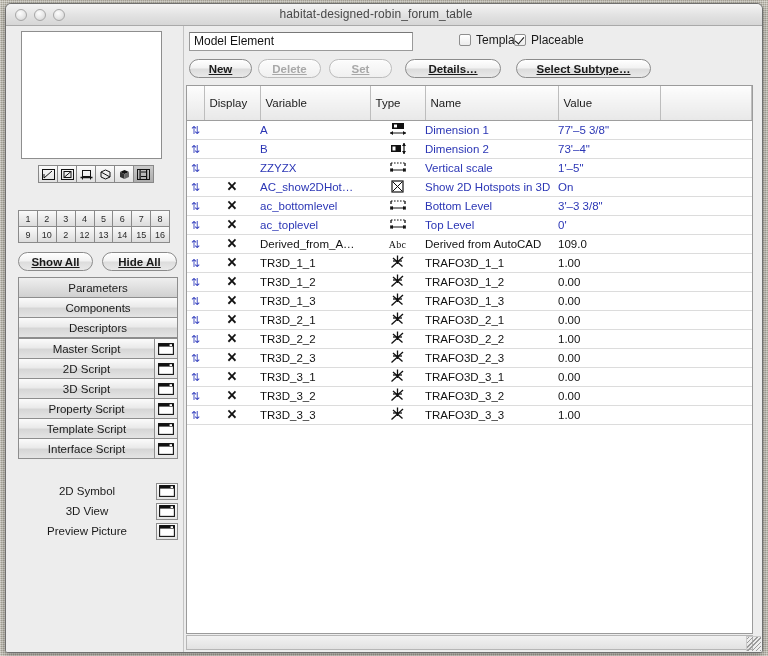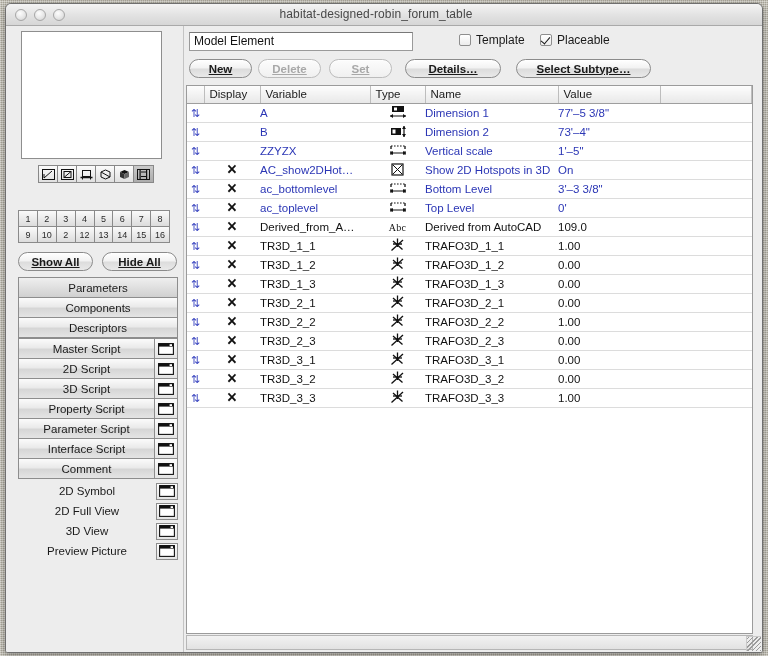--- a/index.html
+++ b/index.html
@@ -183,21 +183,21 @@
     padding: 0 4px;
     line-height: 17px;
     display: flex; align-items: center;
   }
   .chkwrap {
     position: absolute; top: 7px;
     display: flex; align-items: center; gap: 5px;
     font-size: 12px; color: #1a1a1a;
   }
   #chk-template { left: 234px; padding-left: 41px; }
-  #chk-placeable { left: 344px; padding-left: 12px; }
+  #chk-placeable { left: 330px; }
   .chkbox {
     width: 12px; height: 12px;
     border: 1px solid #8e8e8e;
     border-radius: 2px;
     background: linear-gradient(180deg,#ffffff,#ececec);
     position: relative;
   }
   .chkbox.on::after {
     content: "";
     position: absolute; left: 2px; top: 0px;
@@ -223,21 +223,21 @@
     border: 1px solid #9b9b9b;
     overflow: hidden;
   }
   table.grid {
     width: 100%;
     border-collapse: collapse;
     table-layout: fixed;
     font-size: 11.5px;
   }
   table.grid th {
-    height: 17px;
+    height: 34px;
     background: linear-gradient(180deg,#fdfdfd,#e8e8e8);
     border-right: 1px solid #bdbdbd;
     border-bottom: 1px solid #9e9e9e;
     font-weight: normal;
     color: #1a1a1a;
     text-align: left;
     padding: 0 0 0 5px;
     font-size: 11.5px;
   }
   table.grid td {
@@ -417,63 +417,43 @@
             <div class="lbl">Property Script</div>
             <div class="ico">
               <svg class="winico" xmlns="http://www.w3.org/2000/svg" width="16" height="12" viewBox="0 0 16 12">
                 <rect x="0.6" y="0.6" width="14.8" height="10.8" fill="#fff" stroke="#111" stroke-width="1.1"></rect>
                 <rect x="0.6" y="0.6" width="14.8" height="3" fill="#111"></rect>
                 <rect x="11.6" y="1.2" width="2.4" height="1.8" fill="#fff"></rect>
               </svg>
             </div>
           </div>
           <div class="rowbtn">
-            <div class="lbl">Parameter Script</div>
+            <div class="lbl">Template Script</div>
             <div class="ico">
               <svg class="winico" xmlns="http://www.w3.org/2000/svg" width="16" height="12" viewBox="0 0 16 12">
                 <rect x="0.6" y="0.6" width="14.8" height="10.8" fill="#fff" stroke="#111" stroke-width="1.1"></rect>
                 <rect x="0.6" y="0.6" width="14.8" height="3" fill="#111"></rect>
                 <rect x="11.6" y="1.2" width="2.4" height="1.8" fill="#fff"></rect>
               </svg>
             </div>
           </div>
           <div class="rowbtn">
             <div class="lbl">Interface Script</div>
-            <div class="ico">
-              <svg class="winico" xmlns="http://www.w3.org/2000/svg" width="16" height="12" viewBox="0 0 16 12">
-                <rect x="0.6" y="0.6" width="14.8" height="10.8" fill="#fff" stroke="#111" stroke-width="1.1"></rect>
-                <rect x="0.6" y="0.6" width="14.8" height="3" fill="#111"></rect>
-                <rect x="11.6" y="1.2" width="2.4" height="1.8" fill="#fff"></rect>
-              </svg>
-            </div>
-          </div>
-          <div class="rowbtn">
-            <div class="lbl">Comment</div>
             <div class="ico">
               <svg class="winico" xmlns="http://www.w3.org/2000/svg" width="16" height="12" viewBox="0 0 16 12">
                 <rect x="0.6" y="0.6" width="14.8" height="10.8" fill="#fff" stroke="#111" stroke-width="1.1"></rect>
                 <rect x="0.6" y="0.6" width="14.8" height="3" fill="#111"></rect>
                 <rect x="11.6" y="1.2" width="2.4" height="1.8" fill="#fff"></rect>
               </svg>
             </div>
           </div>
         </div>
       <div id="viewlist">
           <div class="vrow">
             <div class="lbl">2D Symbol</div>
-            <div class="ico">
-              <svg class="winico" xmlns="http://www.w3.org/2000/svg" width="16" height="12" viewBox="0 0 16 12">
-                <rect x="0.6" y="0.6" width="14.8" height="10.8" fill="#fff" stroke="#111" stroke-width="1.1"></rect>
-                <rect x="0.6" y="0.6" width="14.8" height="3" fill="#111"></rect>
-                <rect x="11.6" y="1.2" width="2.4" height="1.8" fill="#fff"></rect>
-              </svg>
-            </div>
-          </div>
-          <div class="vrow">
-            <div class="lbl">2D Full View</div>
             <div class="ico">
               <svg class="winico" xmlns="http://www.w3.org/2000/svg" width="16" height="12" viewBox="0 0 16 12">
                 <rect x="0.6" y="0.6" width="14.8" height="10.8" fill="#fff" stroke="#111" stroke-width="1.1"></rect>
                 <rect x="0.6" y="0.6" width="14.8" height="3" fill="#111"></rect>
                 <rect x="11.6" y="1.2" width="2.4" height="1.8" fill="#fff"></rect>
               </svg>
             </div>
           </div>
           <div class="vrow">
             <div class="lbl">3D View</div>

